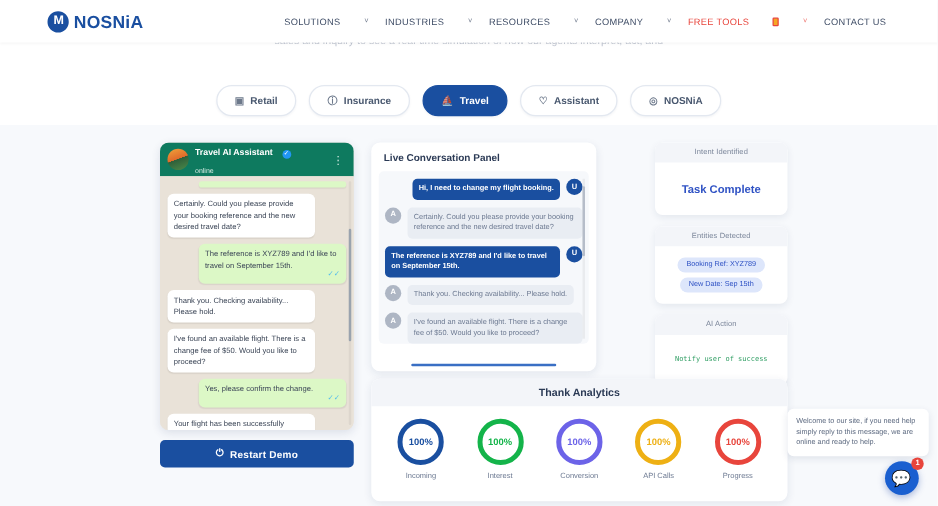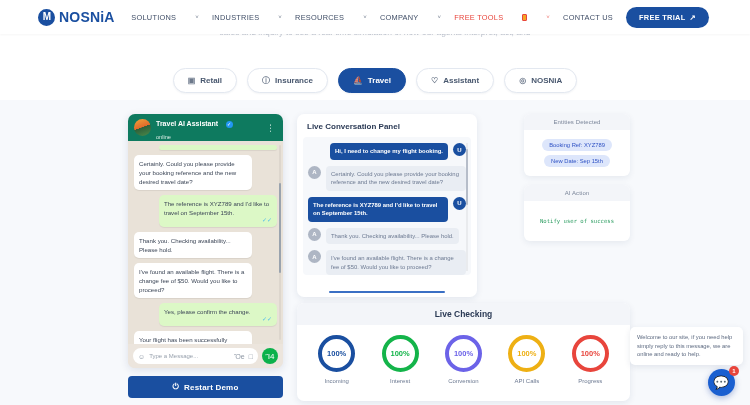--- a/index.html
+++ b/index.html
@@ -281,24 +281,20 @@
       <span class="chev">˅</span>
     </div>
     <div class="nav-item accent">
       <span>FREE TOOLS</span>
       <span class="tools-badge"></span>
       <span class="chev">˅</span>
     </div>
     <div class="nav-item">
       <span>CONTACT US</span>
     </div>
-    <div id="free-trial">
-      <span>FREE TRIAL</span>
-      <span>↗</span>
-    </div>
   </div>
 </div>
 
 <div id="hero">
   <div id="hero-line1">sales and inquiry to see a real-time simulation of how our agents interpret, act, and</div>
 </div>
 
 <div id="tabs">
   <div class="tab">
     <span class="tab-ico">▣</span>
@@ -364,31 +360,20 @@
 
       <div class="bubble in">
         <div>Your flight has been successfully changed. A new e-ticket will be sent to your email shortly.</div>
       </div>
 
       <div id="chat-scroll">
           <i></i>
         </div>
     </div>
 
-    <div id="chat-input-row">
-      <div id="chat-input">
-        <span class="inp-ico">☺</span>
-        <span style="flex:1">Type a Message...</span>
-        <span class="inp-ico">Ὄe</span>
-        <span class="inp-ico">□</span>
-      </div>
-      <div id="mic-btn">
-        <span>Ἲ4</span>
-      </div>
-    </div>
   </div>
 
   <div id="restart-btn">
     <span>⏻</span>
     <span>Restart Demo</span>
   </div>
 </div>
 
 <div id="lcp">
   <div id="lcp-title">Live Conversation Panel</div>
@@ -421,39 +406,45 @@
 
     <div id="lcp-scroll">
         <i></i>
       </div>
   </div>
   <div id="lcp-bar"></div>
 </div>
 
 <div id="cards">
 
+  <div class="card">
+    <div class="card-head">Intent Identified</div>
+    <div class="card-body" style="height:42px">
+      <div id="intent-value">Task Complete</div>
+    </div>
+  </div>
 
   <div class="card">
     <div class="card-head">Entities Detected</div>
     <div class="card-body">
       <div class="pill">Booking Ref: XYZ789</div>
       <div class="pill">New Date: Sep 15th</div>
     </div>
   </div>
 
   <div class="card">
     <div class="card-head">AI Action</div>
     <div class="card-body" style="height:40px">
       <div id="action-value">Notify user of success</div>
     </div>
   </div>
 </div>
 
 <div id="analytics">
-  <div id="analytics-title">Live Checking</div>
+  <div id="analytics-title">Thank Analytics</div>
   <div id="rings">
 
     <div class="ring-wrap">
       <div class="ring" style="border-color:#1a4fa0;color:#1a4fa0">
         <span>100%</span>
       </div>
       <div class="ring-label">Incoming</div>
     </div>
 
     <div class="ring-wrap">

